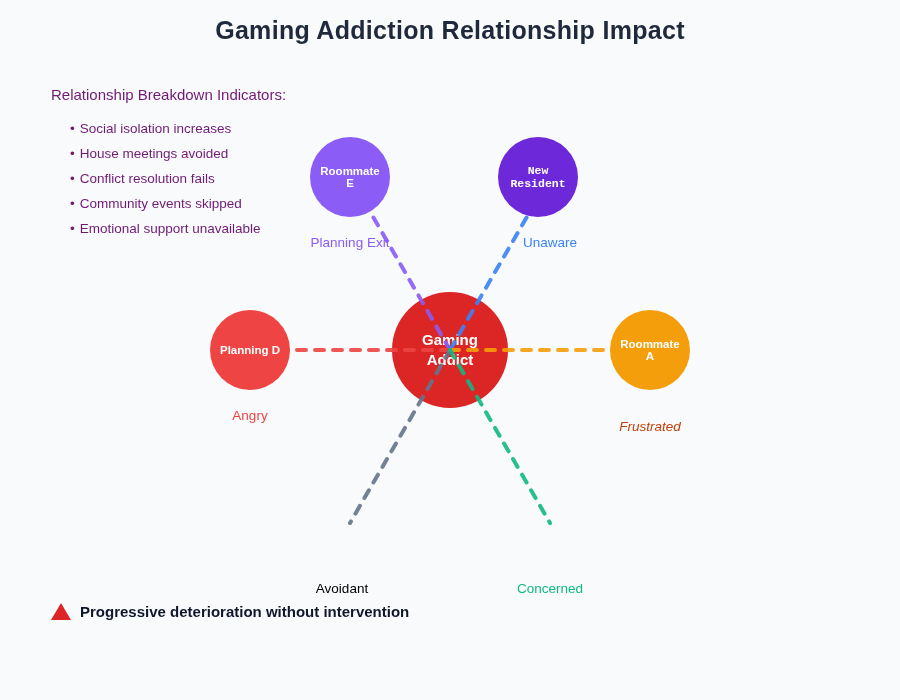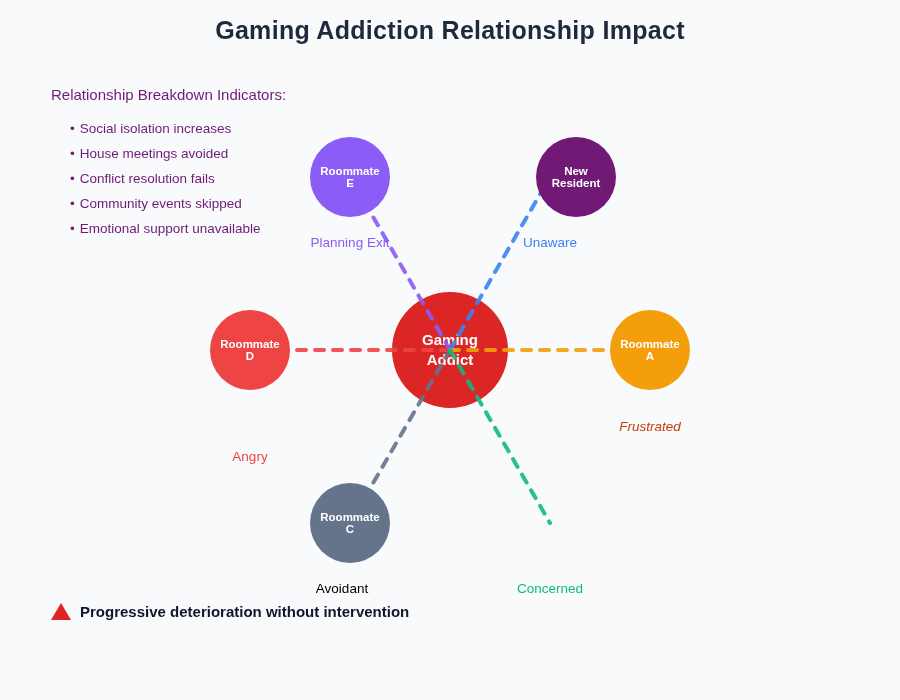--- a/index.html
+++ b/index.html
@@ -72,50 +72,47 @@
       </div>
   </div>
 
   <div class="node center-node" style="background: rgb(220, 38, 38); left: 392px; top: 292px;">
     <span>Gaming Addict</span>
   </div>
 
   <div class="labels-layer">
       <div class="status-label" style="left: 350px; top: 242px; color: rgb(139, 92, 246);">Planning Exit</div>
       <div class="status-label" style="left: 550px; top: 242px; color: rgb(59, 130, 246);">Unaware</div>
-      <div class="status-label" style="left: 250px; top: 415px; color: rgb(239, 68, 68); margin-top: 41px;">Angry</div>
+      <div class="status-label" style="left: 250px; top: 415px; color: rgb(239, 68, 68);">Angry</div>
       <div class="status-label" style="left: 650px; top: 426px; color: #c2410c; font-style: italic;">Frustrated</div>
       <div class="status-label" style="left: 342px; top: 588px; color: #000000;">Avoidant</div>
       <div class="status-label" style="left: 550px; top: 588px; color: rgb(16, 185, 129);">Concerned</div>
     </div>
 
   <svg class="lines" width="900" height="700" viewBox="0 0 900 700">
       <line x1="450" y1="350" x2="350" y2="177" stroke="#8b5cf6" stroke-width="4" stroke-dasharray="9 9" stroke-linecap="round" opacity="0.9"></line>
       <line x1="450" y1="350" x2="550" y2="177" stroke="#3b82f6" stroke-width="4" stroke-dasharray="9 9" stroke-linecap="round" opacity="0.9"></line>
       <line x1="450" y1="350" x2="250" y2="350" stroke="#ef4444" stroke-width="4" stroke-dasharray="9 9" stroke-linecap="round" opacity="0.9"></line>
       <line x1="450" y1="350" x2="650" y2="350" stroke="#f59e0b" stroke-width="4" stroke-dasharray="9 9" stroke-linecap="round" opacity="0.9"></line>
       <line x1="450" y1="350" x2="350" y2="523" stroke="#64748b" stroke-width="4" stroke-dasharray="9 9" stroke-linecap="round" opacity="0.9"></line>
       <line x1="450" y1="350" x2="550" y2="523" stroke="#10b981" stroke-width="4" stroke-dasharray="9 9" stroke-linecap="round" opacity="0.9"></line>
     </svg>
 
   <div class="nodes-layer">
       <div class="node outer-node" style="left: 310px; top: 137px; background: rgb(139, 92, 246);">
         <span>Roommate E</span>
       </div>
-      <div class="node outer-node" style="left: 536px; top: 137px; background: #701a75;">
+      <div class="node outer-node" style="left: 498px; top: 137px; background: #6d28d9; font-family: Liberation Mono, monospace;">
         <span>New Resident</span>
       </div>
       <div class="node outer-node" style="left: 210px; top: 310px; background: rgb(239, 68, 68);">
-        <span>Roommate D</span>
+        <span>Planning D</span>
       </div>
       <div class="node outer-node" style="left: 610px; top: 310px; background: rgb(245, 158, 11);">
         <span>Roommate A</span>
-      </div>
-      <div class="node outer-node" style="left: 310px; top: 483px; background: rgb(100, 116, 139);">
-        <span>Roommate C</span>
       </div>
     </div>
 
   <div class="warning" style="color: #0f172a;">
     <span class="warning-triangle"></span>
     <span>Progressive deterioration without intervention</span>
   </div>
 
 </div>
 

